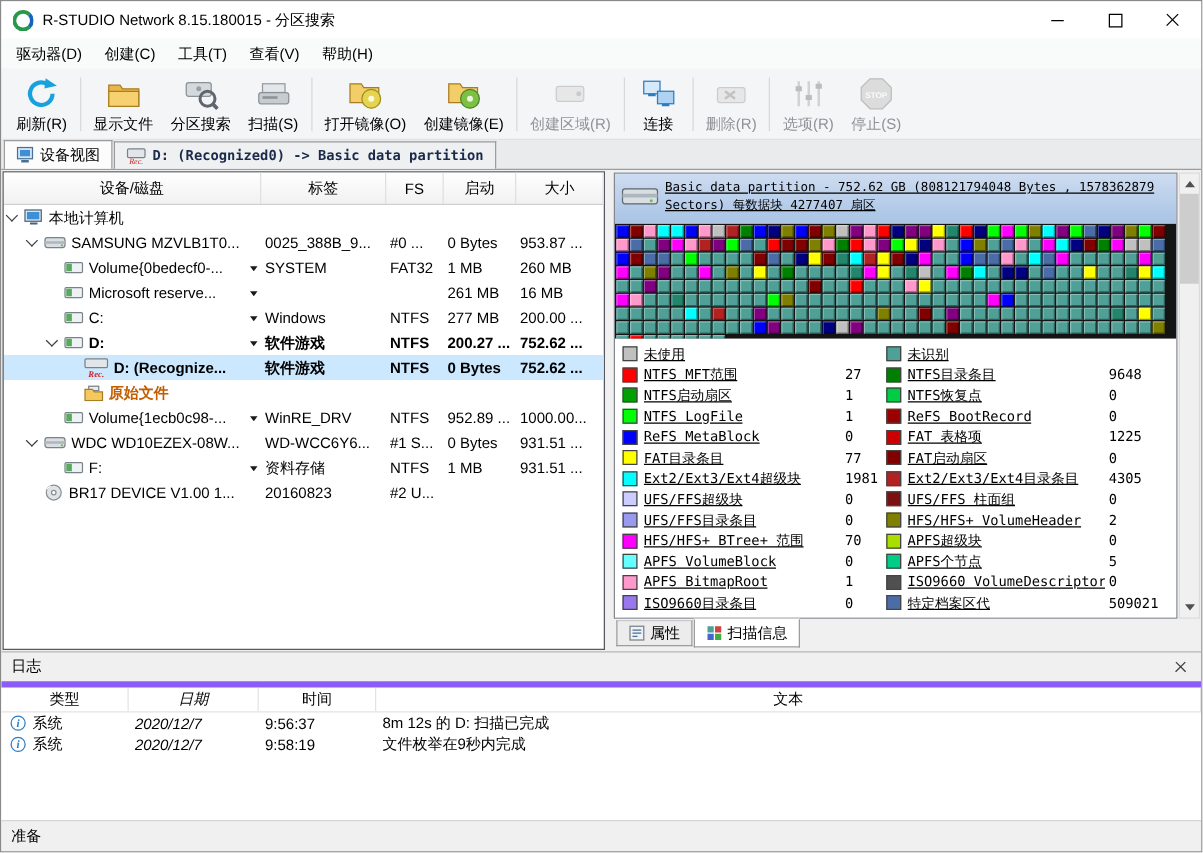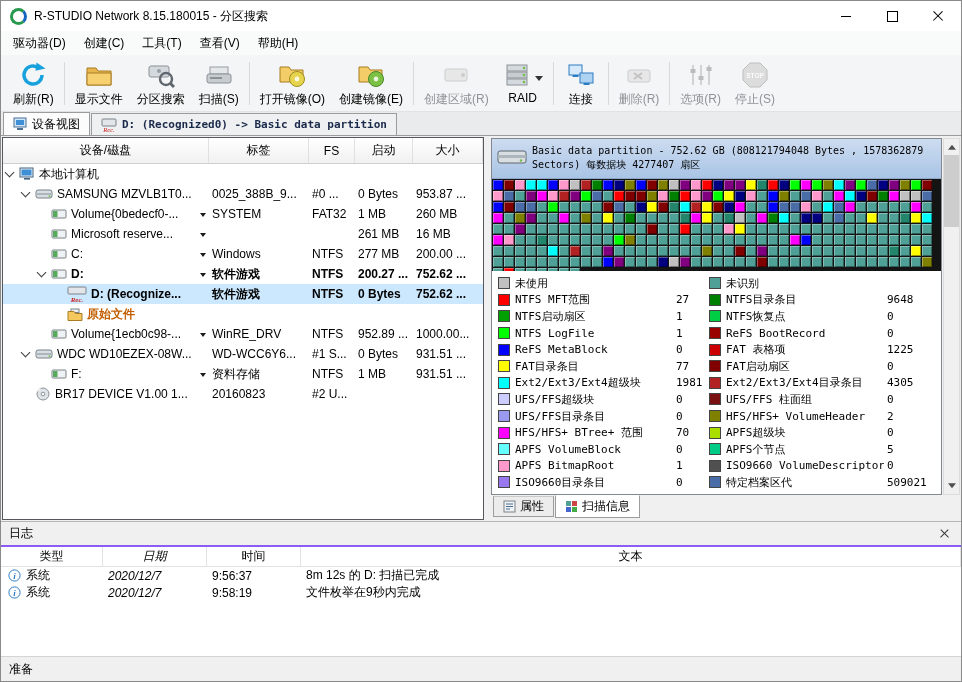--- a/index.html
+++ b/index.html
@@ -57,21 +57,21 @@
   .chev { width:7px; height:7px; border-right:1.4px solid #3c3c3c; border-bottom:1.4px solid #3c3c3c; transform:rotate(45deg); margin:-3px 6px 0 0; flex:0 0 7px; }
   .chev-sp { flex:0 0 13px; }
   .tree-ic { margin-right:4px; flex:0 0 auto; }
   .tname { overflow:hidden; white-space:nowrap; }
   .vol-dd { width:0; height:0; border:3.5px solid transparent; border-top:4.5px solid #1a1a1a; margin-left:auto; margin-right:2px; margin-top:4px; flex:0 0 auto; }
 
   .splitter { flex:0 0 3px; }
 
   
   .right-panel { flex:1; min-width:0; padding:2px 1px 0 4px; display:flex; flex-direction:column; }
-  .rp-row { flex:1; min-height:0; display:flex; }
+  .rp-row { flex:1; min-height:0; display:flex;text-decoration:underline; }
   .rp-box { flex:1; min-width:0; border:1px solid #828790; background:#fff; display:flex; flex-direction:column; overflow:hidden; }
   .rp-header { position:relative; flex:0 0 40px; padding:5px 4px 2px 40px; font-family:"DejaVu Sans Mono",monospace; font-size:10px; line-height:14px; background:linear-gradient(#cddcf0,#a9c4e6); border-bottom:1px solid #8fa8c8; }
   .rp-drive-ic { position:absolute; left:5px; top:8px; }
   .rp-map { flex:0 0 92px; background:#141414; padding:1px 0 0 1px; font-size:0; line-height:0; overflow:hidden; }
   .blk { display:inline-block; width:10px; height:10px; margin:0 1px 1px 0; box-shadow:inset 1px 1px 0 rgba(255,255,255,.33), inset -1px -1px 0 rgba(0,0,0,.4); }
   .rp-legend { flex:1; background:#fff; padding:4px 2px 0 6px; display:grid; grid-template-columns:205px 1fr; column-gap:6px; align-content:start; overflow:hidden; }
   .lg-row { height:16.6px; display:flex; align-items:center; position:relative; font-family:"DejaVu Sans Mono",monospace; font-size:11px; }
   .lg-box { width:12px; height:12px; border:1px solid #444; margin-right:5px; flex:0 0 12px; }
   .lg-lbl { white-space:nowrap; overflow:hidden; max-width:158px; }
   .lg-val { position:absolute; left:178px; white-space:nowrap; }
@@ -86,21 +86,21 @@
   .rp-tab { display:flex; align-items:center; gap:4px; height:21px; padding:0 9px; background:#ececec; border:1px solid #9c9c9c; border-top-color:#c9c9c9; white-space:nowrap; }
   .rp-tab.active { background:#fff; height:23px; margin-top:-1px; border-top-color:#fff; }
 
   
   .log-panel { flex:0 0 135px; border-top:1px solid #b5b5b5; background:#f0f0f0; display:flex; flex-direction:column; }
   .log-titlebar { flex:0 0 23px; display:flex; align-items:center; padding:0 8px; }
   .log-close { margin-left:auto; width:16px; height:16px; position:relative; }
   .log-close::before,.log-close::after { content:''; position:absolute; left:2px; top:7px; width:11px; height:1.4px; background:#3a3a3a; }
   .log-close::before { transform:rotate(45deg); }
   .log-close::after { transform:rotate(-45deg); }
-  .log-table { flex:1; background:#fff; border-top:2px solid #8b5cf6; display:flex; flex-direction:column; overflow:hidden; }
+  .log-table { flex:1; background:#fff; border-top:5px solid #8b5cf6; display:flex; flex-direction:column; overflow:hidden; }
   .log-header { display:flex; flex:0 0 20px; border-bottom:1px solid #e3e3e3; }
   .log-th { display:flex; align-items:center; justify-content:center; border-right:1px solid #e3e3e3; }
   .w-type { width:102px; } .w-date { width:104px;font-style:italic; } .w-time { width:94px; } .w-text { flex:1; }
   .log-row { display:flex; flex:0 0 16px; align-items:center; }
   .log-cell { padding:0 5px; white-space:nowrap; overflow:hidden; display:flex; align-items:center; }
   .type-cell { padding-left:7px; }
   .info-ic { margin-right:5px; }
 
   
   .statusbar { flex:0 0 25px; border-top:1px solid #d4d4d4; background:#f0f0f0; display:flex; align-items:center; padding-left:8px; }
@@ -206,36 +206,20 @@
       <div class="tool-btn disabled">
         <div class="ic-row">
           <span class="icon tool-ic">
             <svg viewBox="0 0 28 28" width="28" height="28">
               <rect x="3" y="8" width="22" height="12" rx="2" fill="#dcdcdc" stroke="#ababab"></rect>
               <circle cx="21" cy="14" r="2" fill="#ababab"></circle>
             </svg>
           </span>
         </div>
         <div class="tool-label">创建区域(R)</div>
-      </div>
-      <div class="tool-btn">
-        <div class="ic-row">
-          <span class="icon tool-ic">
-            <svg viewBox="0 0 28 28" width="28" height="28">
-              <rect x="4" y="4" width="20" height="6" fill="#d4d9dd" stroke="#8b9197"></rect>
-              <rect x="4" y="11" width="20" height="6" fill="#c7ccd1" stroke="#8b9197"></rect>
-              <rect x="4" y="18" width="20" height="6" fill="#d4d9dd" stroke="#8b9197"></rect>
-              <circle cx="21" cy="7" r="1.3" fill="#6fbf4a"></circle>
-              <circle cx="21" cy="14" r="1.3" fill="#6fbf4a"></circle>
-              <circle cx="21" cy="21" r="1.3" fill="#6fbf4a"></circle>
-            </svg>
-          </span>
-          <span class="tb-dd"></span>
-        </div>
-        <div class="tool-label">RAID</div>
       </div>
       <div class="tb-sep"></div>
       <div class="tool-btn">
         <div class="ic-row">
           <span class="icon tool-ic">
             <svg viewBox="0 0 28 28" width="28" height="28">
               <rect x="2" y="4" width="13" height="10" fill="#d6e9fb" stroke="#2c7cc4"></rect>
               <rect x="5.5" y="14" width="6" height="2" fill="#2c7cc4"></rect>
               <rect x="13" y="12" width="13" height="10" fill="#aed2f2" stroke="#2c7cc4"></rect>
               <rect x="16.5" y="22" width="6" height="2" fill="#2c7cc4"></rect>

